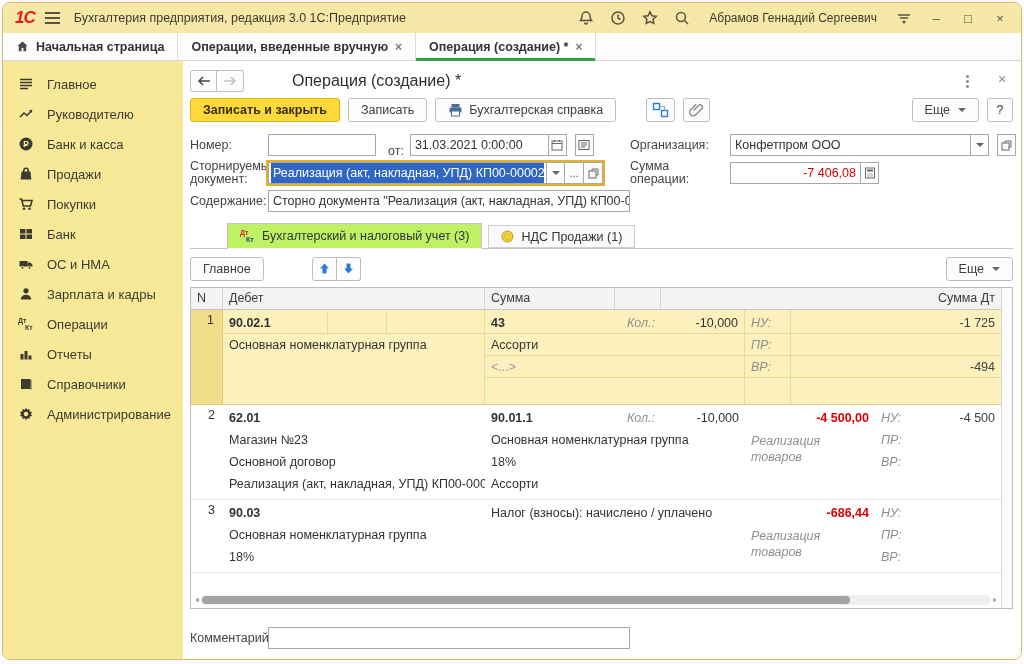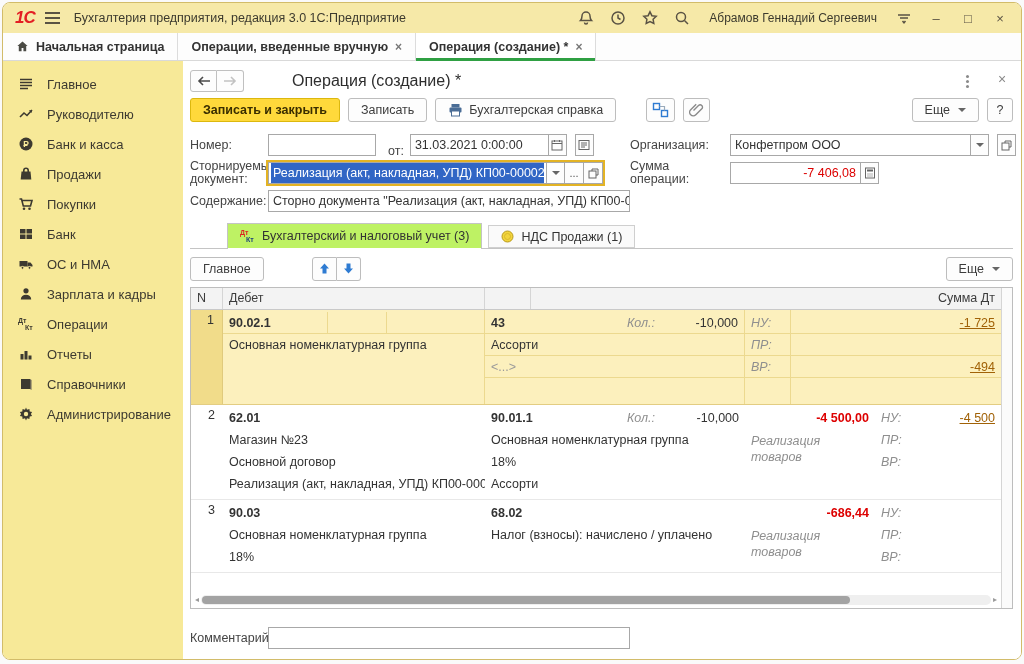--- a/index.html
+++ b/index.html
@@ -111,21 +111,21 @@
   .line { height:22px; line-height:22px; padding:0 6px; white-space:nowrap; overflow:hidden; }
   .acct { font-weight:bold; }
   .it-gray { font-style:italic; color:#8f8f8f; }
   .gray { color:#9a9a9a; }
   .cred1 { display:flex; padding:0; }
   .cred1 .acc { width:138px; padding:0 6px; font-weight:bold; }
   .cred1 .kol { width:52px; padding:0 4px; }
   .cred1 .qty { flex:1; text-align:right; padding:0 6px; }
   .sum-amt { text-align:right; font-weight:bold; }
   .note { font-style:italic; color:#8f8f8f; line-height:16px; padding:4px 6px 0 6px; white-space:normal; }
-  .sdt-val { color:#a16207;text-decoration:underline; }
+  .sdt-val { color:#404040; }
   .row-pad { padding-top:2px; padding-bottom:4px; }
 
   
   .t-row.selected { background:#fcf0bd; border-bottom:1px solid #e3cd82; }
   .t-row.selected .c-n { background:#f1dc8a; border-right:1px solid #e0ca7c; }
   .t-row.selected .c-debit, .t-row.selected .c-credit, .t-row.selected .c-sum,
   .t-row.selected .c-lab { border-right:1px solid #ecd98f; }
   .sel-b { border-bottom:1px solid #ecd98f; }
   .deb1 { display:flex; padding:0; }
   .deb1 .acc { width:104px; padding:0 6px; font-weight:bold; }
@@ -472,20 +472,21 @@
           <span>Еще</span>
             <span class="caret"></span>
         </button>
       </div>
 
       <div class="grid">
         <div class="grid-left">
           <div class="t-hdr">
             <div class="c-n">N</div>
             <div class="c-debit">Дебет</div>
+            <div class="c-sum">Сумма</div>
             <div class="c-lab"></div>
             <div class="c-sdt">Сумма Дт</div>
           </div>
 
           <div class="t-row selected">
             <div class="c-n">1</div>
             <div class="c-debit row-pad">
               <div class="line deb1 sel-b">
                 <span class="acc">90.02.1</span>
                   <span class="sub"></span>
@@ -551,21 +552,20 @@
           </div>
 
           <div class="t-row">
             <div class="c-n">3</div>
             <div class="c-debit row-pad">
               <div class="line acct">90.03</div>
               <div class="line">Основная номенклатурная группа</div>
               <div class="line">18%</div>
             </div>
             <div class="c-credit row-pad">
-              <div class="line acct">68.02</div>
               <div class="line">Налог (взносы): начислено / уплачено</div>
             </div>
             <div class="c-sum row-pad">
               <div class="line sum-amt red">-686,44</div>
               <div class="note">Реализация товаров</div>
             </div>
             <div class="c-lab row-pad">
               <div class="line it-gray">НУ:</div>
               <div class="line it-gray">ПР:</div>
               <div class="line it-gray">ВР:</div>

